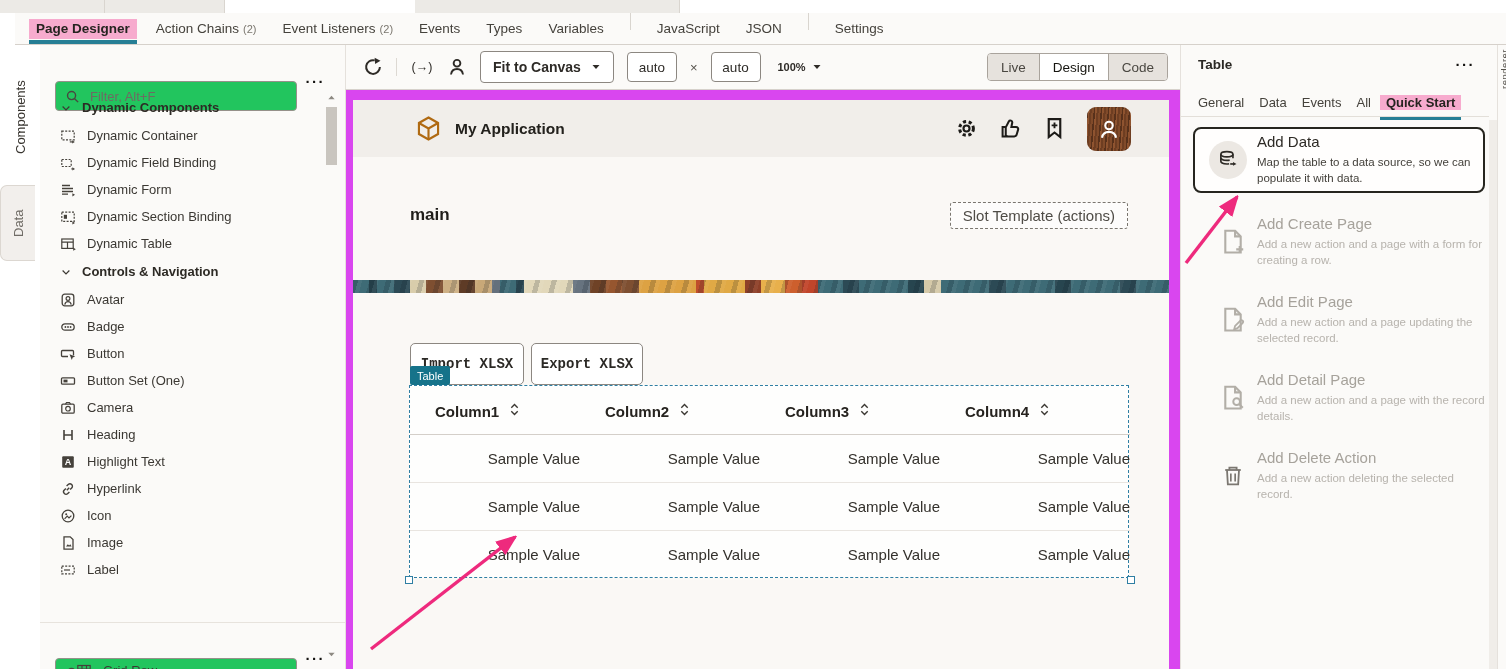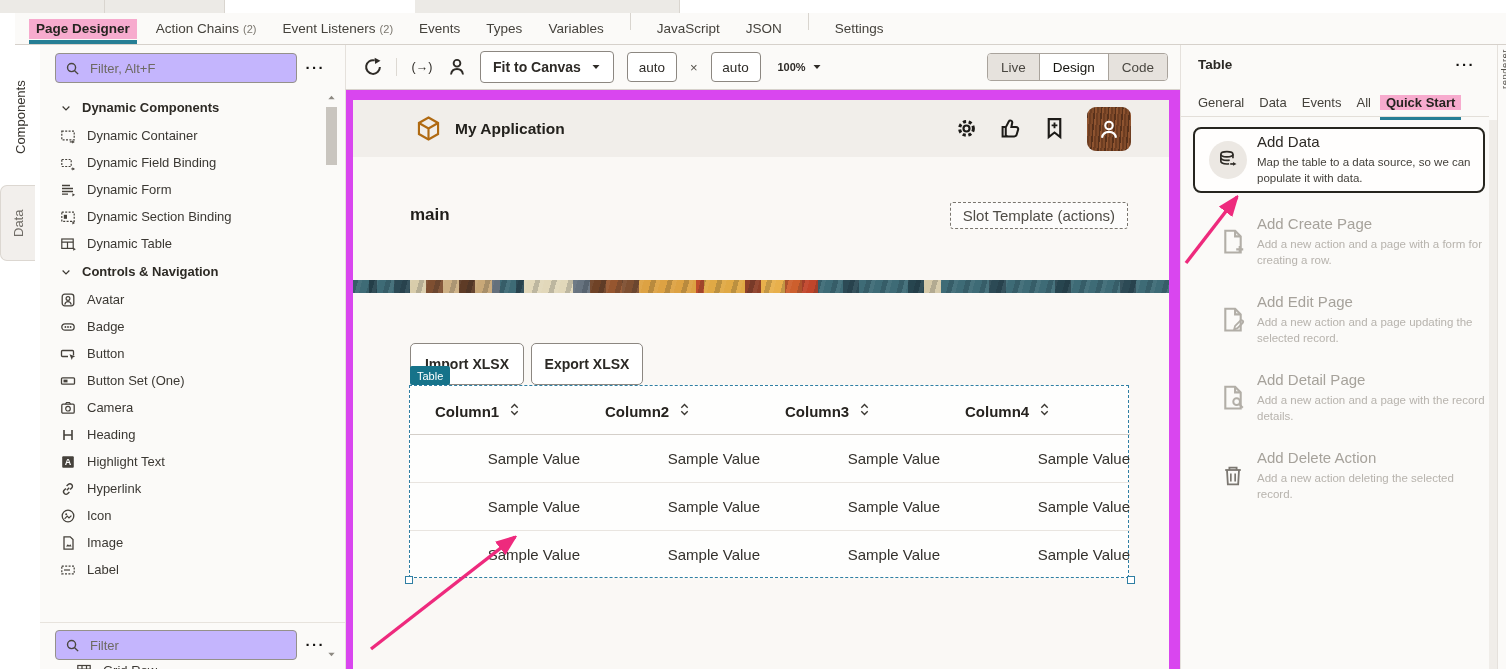--- a/index.html
+++ b/index.html
@@ -28,22 +28,22 @@
     writing-mode:vertical-rl;transform:rotate(180deg);font-size:13px;cursor:pointer;}
   .rail-tab.components{top:10px;width:40px;height:125px;color:#37342f;}
   .rail-tab.data{top:140px;width:34px;height:74px;background:#f2efec;border:1px solid #dcd7d1;border-left:none;
     border-radius:0 7px 7px 0;color:#6f6b65;transform:rotate(180deg);}
 
   
   .palette{position:absolute;top:45px;left:40px;width:305px;height:624px;background:#fbfaf8;box-sizing:border-box;}
   .frow{position:absolute;left:15px;width:270px;display:flex;align-items:center;}
   .frow.top{top:8px;}
   .frow.bottom{top:585px;}
-  .finput{flex:1;height:30px;border:1px solid #95918a;border-radius:4px;background:#c4b5fd;display:flex;
-    align-items:center;gap:8px;padding:0 9px;box-sizing:border-box;}
+  .finput{flex:1;height:30px;border:1px solid #95918a;border-radius:4px;background:#22c55e;display:flex;
+    align-items:center;gap:8px;padding:0 9px;box-sizing:border-box;margin-top:28px;}
   .finput .s-icn{width:15px;height:15px;color:#49463f;flex:none;}
   .finput input{border:none;outline:none;flex:1;min-width:0;font-size:13px;color:#403d39;background:transparent;
     font-family:inherit;}
   .finput input::placeholder{color:#6e6a63;}
   .overflow-btn{margin-left:9px;font-weight:bold;font-size:15px;letter-spacing:1.5px;color:#141311;cursor:pointer;line-height:10px;}
   .plist{position:absolute;top:48px;left:20px;width:265px;height:527px;overflow:hidden;}
   .psec-h{display:flex;align-items:center;gap:10px;height:29px;font-weight:bold;font-size:13px;color:#2d2a25;cursor:pointer;}
   .psec-h .chev{width:12px;height:12px;color:#3c3933;}
   .pitem{display:flex;align-items:center;gap:11px;height:27px;font-size:13px;color:#3b3833;cursor:pointer;}
   .picon{width:16px;height:16px;color:#45413b;flex:none;}
@@ -100,21 +100,21 @@
       linear-gradient(90deg,#3e6b76 0,#3e6b76 2%,#27454f 2%,#27454f 3%,#3e6b76 3%,#3e6b76 5%,#2c4a55 5%,#2c4a55 7%,
       #d9cdab 7%,#d9cdab 9%,#7e4f31 9%,#7e4f31 11%,#cdb084 11%,#cdb084 13%,#5e3b26 13%,#5e3b26 15%,#c8a878 15%,#c8a878 17%,
       #64707c 17%,#64707c 18%,#3e6b76 18%,#3e6b76 20%,#2c4a55 20%,#2c4a55 21%,#e2d8ba 21%,#e2d8ba 27%,#67737f 27%,#67737f 29%,
       #6f4226 29%,#6f4226 31%,#96562f 31%,#96562f 33%,#7e4f31 33%,#7e4f31 35%,#dda243 35%,#dda243 42%,#bf4e2b 42%,#bf4e2b 43%,
       #e0a945 43%,#e0a945 48%,#8e4028 48%,#8e4028 50%,#e8b04c 50%,#e8b04c 53%,#cd5f2d 53%,#cd5f2d 55%,#c1452a 55%,#c1452a 57%,
       #3e6b76 57%,#3e6b76 60%,#2c4a55 60%,#2c4a55 62%,#3e6b76 62%,#3e6b76 68%,#27454f 68%,#27454f 70%,#d5c9a8 70%,#d5c9a8 72%,
       #3e6b76 72%,#3e6b76 78%,#2c4a55 78%,#2c4a55 80%,#3e6b76 80%,#3e6b76 86%,#27454f 86%,#27454f 88%,#3e6b76 88%,#3e6b76 94%,
       #2c4a55 94%,#2c4a55 96%,#3e6b76 96%,#3e6b76 100%);}
   .xlsx-btn{position:absolute;top:243px;height:42px;border:1.5px solid #8c8781;border-radius:5px;background:#fff;
     font-weight:bold;font-size:14px;color:#2b2925;display:flex;align-items:center;justify-content:center;
-    box-sizing:border-box;cursor:pointer;}
+    box-sizing:border-box;cursor:pointer;font-family:Liberation Mono, monospace;}
   .xlsx-btn.import{left:57px;width:114px;}
   .xlsx-btn.export{left:178px;width:112px;}
   .sel-badge{position:absolute;left:57px;top:266px;height:19px;padding:0 7px;background:#16738a;color:#fff;
     font-size:11px;display:flex;align-items:center;border-radius:2px;z-index:3;}
   .sel-box{position:absolute;left:56px;top:285px;width:720px;height:193px;border:1.6px dashed #2f7fa3;
     background:#fefefd;box-sizing:border-box;}
   .sel-box table{border-collapse:collapse;width:100%;table-layout:fixed;}
   .sel-box th{height:48px;text-align:left;padding:0 0 0 25px;font-size:15px;font-weight:bold;color:#26231f;
     border-bottom:1px solid #d4cfc9;white-space:nowrap;}
   .sel-box td{height:47px;padding:0 0 0 25px;font-size:15px;color:#34312c;white-space:nowrap;text-align:right;}

